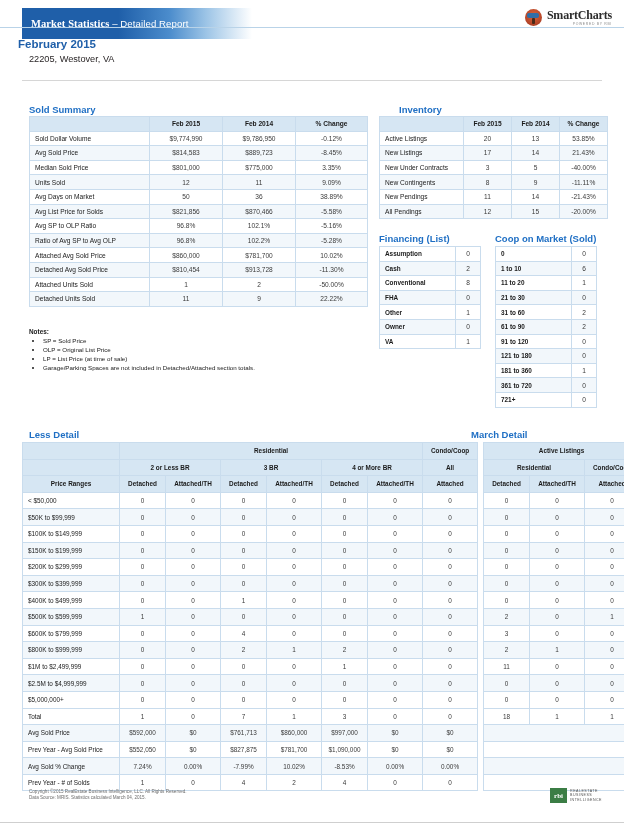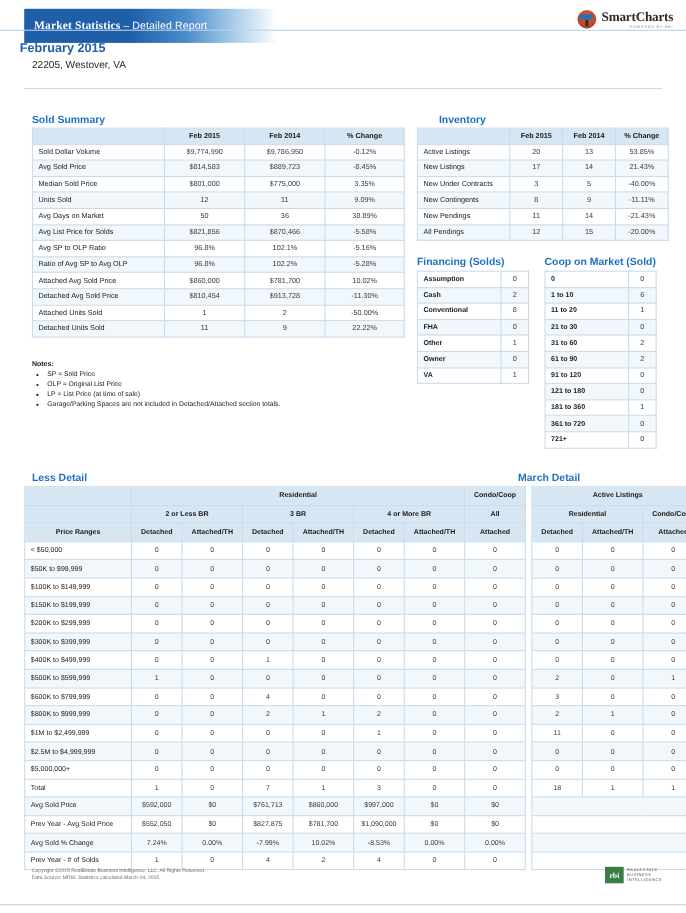--- a/index.html
+++ b/index.html
@@ -368,21 +368,21 @@
           <tr class="alt">
             <td class="lbl">All Pendings</td>
             <td class="val">12</td>
             <td class="val">15</td>
             <td class="val">-20.00%</td>
           </tr>
         </tbody>
     </table>
   </div>
 
-  <div class="sec-title" id="financing-title">Financing (Solds)</div>
+  <div class="sec-title" id="financing-title">Financing (List)</div>
   <div id="financing-wrap">
     <table class="rpt">
       <colgroup>
           <col style="width:76px">
           <col style="width:25px">
         </colgroup>
       <tbody id="fin-body">
           <tr>
             <td class="lbl">Assumption</td>
             <td class="val">0</td>

